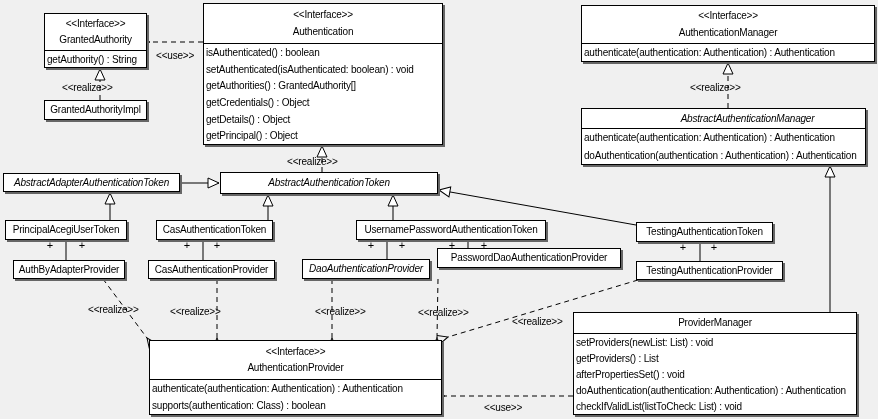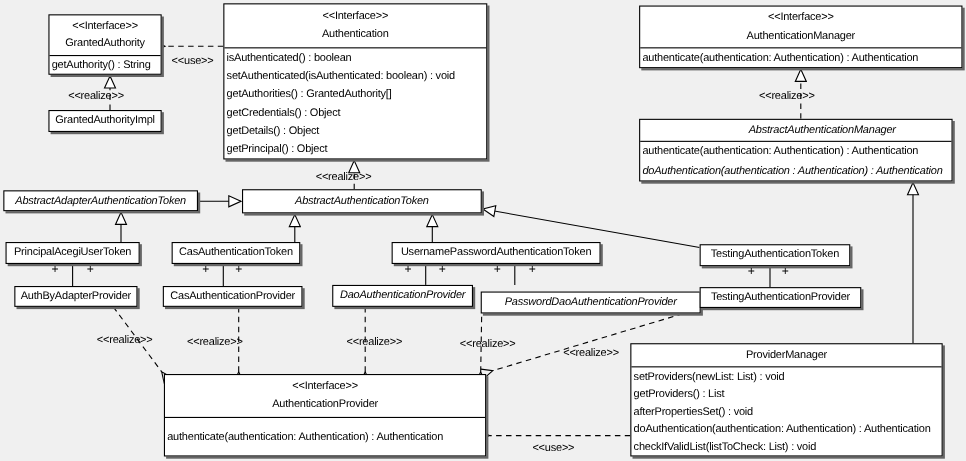--- a/index.html
+++ b/index.html
@@ -11,21 +11,21 @@
     display:flex;flex-direction:column;cursor:default;
   }
   .uml-title{display:flex;flex-direction:column;justify-content:space-evenly;
     align-items:center;flex:0 0 auto;overflow:hidden;}
   .uml-title.only{flex:1 1 auto;}
   .t-line{font-size:10px;letter-spacing:-0.2px;white-space:nowrap;line-height:12px;color:#000;}
   .t-name.italic{font-style:italic;}
   .uml-methods{flex:1 1 auto;border-top:1px solid #000;display:flex;flex-direction:column;overflow:hidden;}
   .m-row{flex:1 1 0;display:flex;align-items:center;padding:0 1px 0 2px;
     font-size:10px;letter-spacing:-0.2px;white-space:nowrap;overflow:hidden;color:#000;}
-  .m-row.italic{font-style:italic;}
+  .m-row.italic{}
   #wires{position:absolute;left:0;top:0;width:878px;height:419px;pointer-events:none;}
   #wires line{pointer-events:stroke;}
   .edge{stroke:#000;stroke-width:1;}
   .dashed{stroke-dasharray:5,4;}
   .edge-label{position:absolute;font-size:10px;letter-spacing:-0.2px;white-space:nowrap;color:#000;z-index:5;}
   .plus-mark{position:absolute;font-size:11px;line-height:10px;color:#000;z-index:5;
     transform:translate(-50%,-50%);}
 </style>
 </head>
 <body>
@@ -149,37 +149,38 @@
       <div class="uml-box" style="left: 148px; top: 260px; width: 127px; height: 19px;">
         <div class="uml-title only">
           <div class="t-line t-name">CasAuthenticationProvider</div>
         </div>
       </div>
       <div class="uml-box" style="left: 302px; top: 259px; width: 128px; height: 20px; font-style: italic;">
         <div class="uml-title only">
           <div class="t-line t-name">DaoAuthenticationProvider</div>
         </div>
       </div>
-      <div class="uml-box" style="left: 437px; top: 265px; width: 200px; height: 20px; font-style: italic;">
+      <div class="uml-box" style="left: 437px; top: 248px; width: 184px; height: 20px;">
         <div class="uml-title only">
           <div class="t-line t-name">PasswordDaoAuthenticationProvider</div>
         </div>
       </div>
       <div class="uml-box" style="left: 636px; top: 261px; width: 147px; height: 19px;">
         <div class="uml-title only">
           <div class="t-line t-name">TestingAuthenticationProvider</div>
         </div>
       </div>
       <div class="uml-box" style="left: 149px; top: 340px; width: 293px; height: 75px;">
         <div class="uml-title" style="height: 38px;">
           <div class="t-line">&lt;&lt;Interface&gt;&gt;</div>
           <div class="t-line t-name">AuthenticationProvider</div>
         </div>
         <div class="uml-methods">
           <div class="m-row">authenticate(authentication: Authentication) : Authentication</div>
+          <div class="m-row">supports(authentication: Class) : boolean</div>
         </div>
       </div>
       <div class="uml-box" style="left: 573px; top: 312px; width: 284px; height: 103px;">
         <div class="uml-title" style="height: 20px;">
           <div class="t-line t-name">ProviderManager</div>
         </div>
         <div class="uml-methods">
           <div class="m-row">setProviders(newList: List) : void</div>
           <div class="m-row">getProviders() : List</div>
           <div class="m-row">afterPropertiesSet() : void</div>

